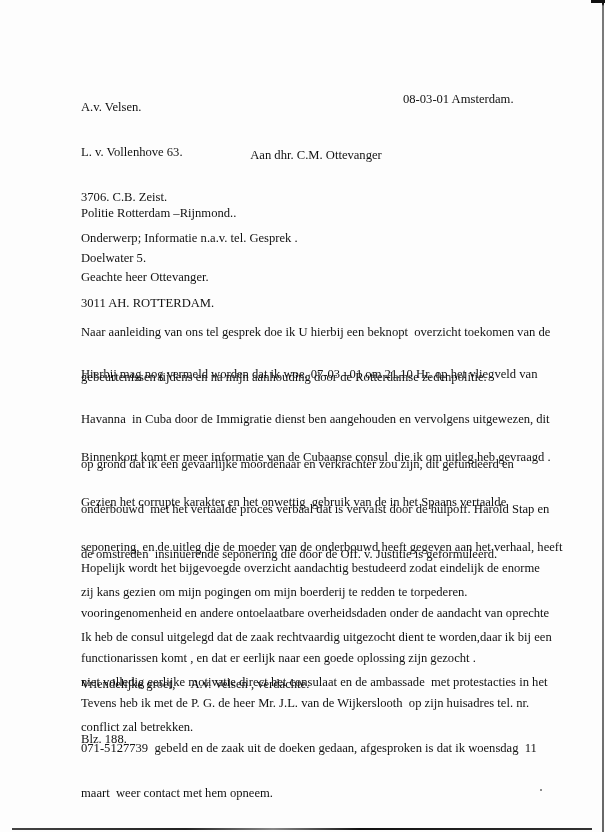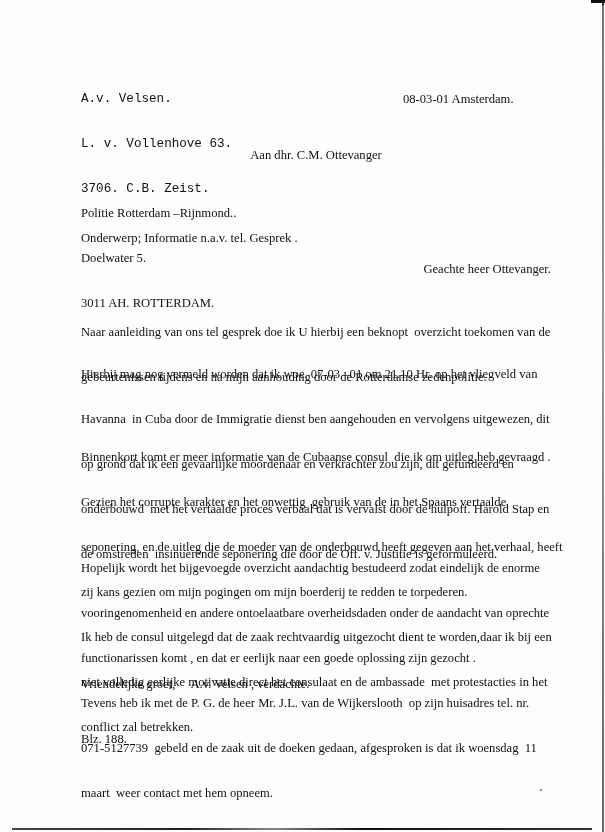--- a/index.html
+++ b/index.html
@@ -72,39 +72,39 @@
   </style>
 </head>
 <body>
 
 <div class="page">
   <div class="top-corner"></div>
   <div class="right-edge"></div>
   <div class="bottom-edge"></div>
   <div class="speck" style="left:540px; top:789px;"></div>
 
-  <div class="block" style="top:62px;font-family:Liberation Mono, monospace;">
+  <div class="block" style="top:70px;">
     <span class="line">A.v. Velsen.</span>
     <span class="line">L. v. Vollenhove 63.</span>
     <span class="line">3706. C.B. Zeist.</span>
   </div>
 
   <div class="date">08-03-01 Amsterdam.</div>
 
   <div class="block" style="top:148px;text-align:center;">Aan dhr. C.M. Ottevanger</div>
 
   <div class="block" style="top:176px;">
     <span class="line">Politie Rotterdam –Rijnmond..</span>
     <span class="line">Doelwater 5.</span>
     <span class="line">3011 AH. ROTTERDAM.</span>
   </div>
 
   <div class="block" style="top:231px;">Onderwerp; Informatie n.a.v. tel. Gesprek .</div>
 
-  <div class="block" style="top:262px;text-align:right;">Geachte heer Ottevanger.</div>
+  <div class="block" style="top:270px;">Geachte heer Ottevanger.</div>
 
   <div class="block para" style="top:295px;">
     <span class="line">Naar aanleiding van ons tel gesprek doe ik U hierbij een beknopt  overzicht toekomen van de</span>
     <span class="line">gebeurtenissen tijdens en na mijn aanhouding door de Rotterdamse zedenpolitie.</span>
   </div>
 
   <div class="block para" style="top:337px;">
     <span class="line">Hierbij mag nog vermeld worden dat ik woe. 07-03 –01 om 21.10 Hr. op het vliegveld van</span>
     <span class="line">Havanna  in Cuba door de Immigratie dienst ben aangehouden en vervolgens uitgewezen, dit</span>
     <span class="line">op grond dat ik een gevaarlijke moordenaar en verkrachter zou zijn, dit gefundeerd en</span>

